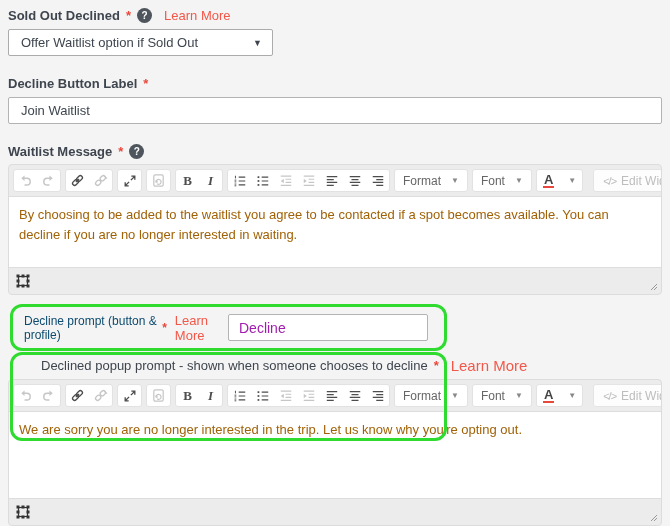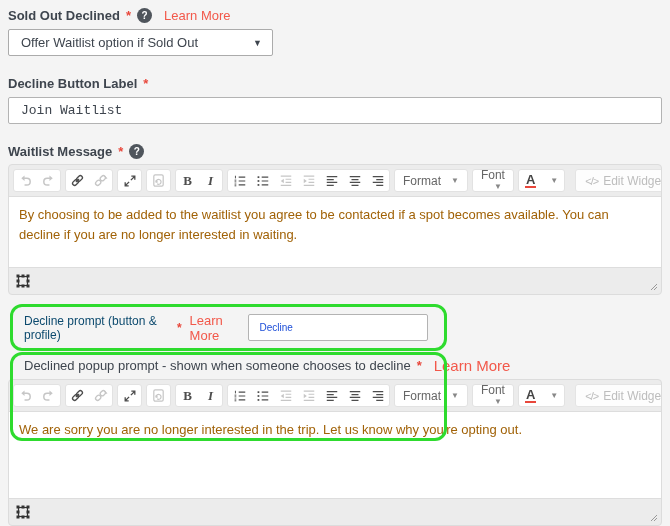--- a/index.html
+++ b/index.html
@@ -28,21 +28,21 @@
   .select-box {
     margin-top:6px; width:265px; height:27px; background:#fff;
     border:1px solid #ababab; border-radius:2px;
     display:flex; align-items:center; justify-content:space-between;
     padding:0 10px 0 12px; font-size:13px; color:#3e454e; cursor:pointer;
   }
   .caret { font-size:9px; color:#3e454e; }
   .text-input {
     margin-top:6px; width:100%; height:27px; background:#fff;
     border:1px solid #b3b3b3; border-radius:2px; padding:0 12px;
-    font-size:13px; color:#3e454e; font-family:Liberation Mono, monospace;
+    font-size:13px; color:#3e454e; font-family:Liberation Sans, sans-serif;
   }
   .mt20 { margin-top:20px; }
 
   
   .editor {
     margin-top:5px; width:654px; background:#ececec;
     border:1px solid #dcdcdc; border-radius:4px; overflow:hidden;
   }
   .toolbar {
     display:flex; align-items:center; gap:4px; padding:4px 4px; height:31px;
@@ -59,21 +59,21 @@
   .tbtn.off { color:#c6c6c6; }
   .tbtn svg { display:block; }
   .b-glyph { font-weight:bold; font-family:"Liberation Serif",serif; }
   .i-glyph { font-style:italic; font-weight:bold; font-family:"Liberation Serif",serif; }
   .dd {
     display:flex; align-items:center; justify-content:flex-end;
     background:#fff; border:1px solid #e2e2e2; border-radius:3px;
     height:23px; padding:0 8px; font-size:12px; color:#666; cursor:pointer;
   }
   .dd .caret { color:#888; font-size:8px; margin-left:10px; }
-  .dd-format { width:86px; } .dd-font { width:68px;flex-direction:column; }
+  .dd-format { width:86px; } .dd-font { width:68px; }
   .color-btn { padding:0 6px; gap:4px; }
   .color-a {
     font-size:13px; font-weight:bold; color:#444;
     border-bottom:2px solid #e8473b; line-height:13px; padding:0 1px;
   }
   .tsep { width:1px; height:18px; background:#dcdcdc; margin:0 1px; }
   .widget-btn {
     display:flex; align-items:center; gap:5px; background:#fdfdfd;
     border:1px solid #e4e4e4; border-radius:3px; height:23px; padding:0 9px;
     color:#bdbdbd; font-size:12px; cursor:pointer;
@@ -97,25 +97,25 @@
     margin:9px 0 0 2px; width:437px; height:47px;
     border:3px solid #2edb2e; border-radius:12px;
     display:flex; align-items:center; padding:0 10px 0 11px;
     font-size:12px;
   }
   .green-box1 .gb-label { color:#0c4a6e; }
   .green-box1 .learn-more { font-size:13px; margin-left:8px; }
   .decline-input {
     margin-left:auto; margin-right:6px; width:200px; height:27px;
     background:#fff; border:1px solid #b3b3b3; border-radius:2px;
-    padding:0 10px; font-size:10px; color:#1d4ed8;
+    padding:0 10px; font-size:14px; color:#a21caf;
     font-family:"Liberation Sans",sans-serif;
   }
   .section2 { position:relative; margin-top:6px; }
-  .section2 .label-row { margin-left:16px; font-size:13px; }
+  .section2 .label-row { margin-left:33px; font-size:13px; }
   .section2 .lbl2 { color:#3e454e; }
   .section2 .learn-more { font-size:15px; }
   .green-overlay {
     position:absolute; top:-5px; left:2px; width:437px; height:89px;
     border:3px solid #2edb2e; border-radius:12px;
     pointer-events:none; z-index:5;
   }
 </style>
 </head>
 <body>

